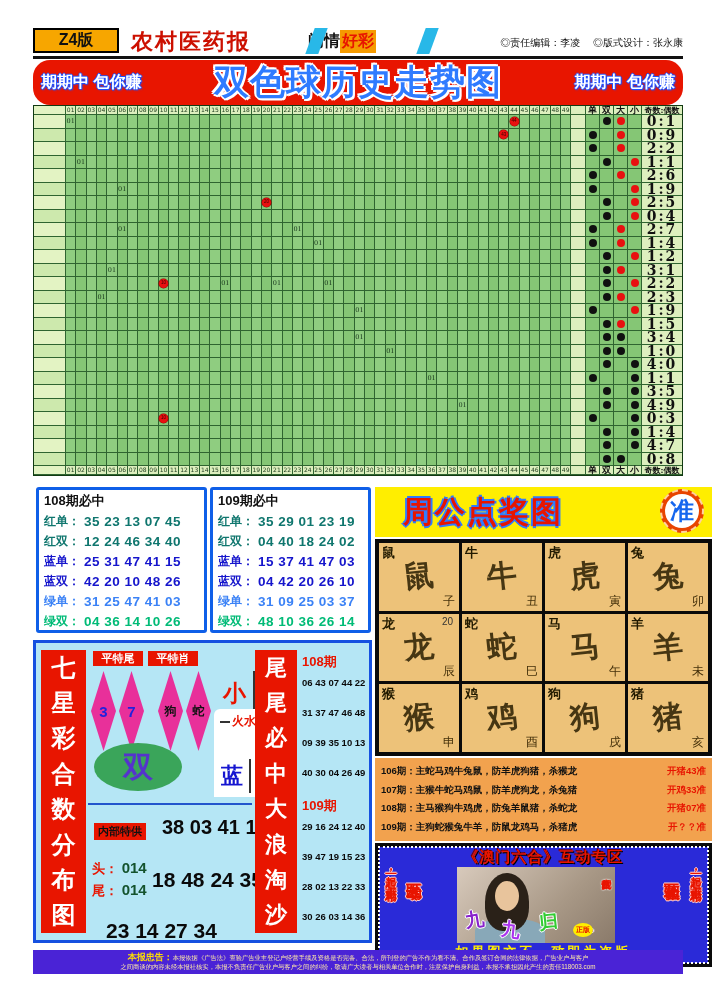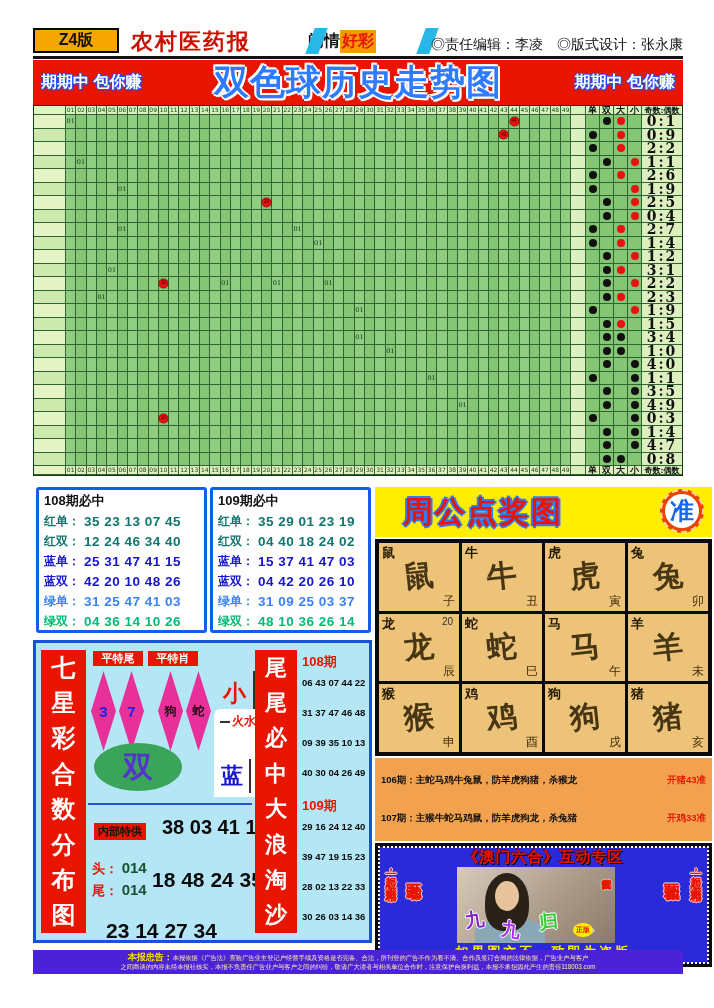--- a/index.html
+++ b/index.html
@@ -16,27 +16,27 @@
          font-weight:bold;font-size:22px;color:#cc1000;letter-spacing:2px;}
   .centerbadge{position:absolute;left:275px;top:1px;width:128px;height:26px;background:#fff;
          display:flex;align-items:center;}
   .centerbadge::before,.centerbadge::after{content:"";position:absolute;top:0;width:13px;height:100%;
          background:#28b8e8;transform:skewX(-20deg);}
   .centerbadge::before{left:2px;}
   .centerbadge::after{right:2px;}
   .badge-a{font-family:"DejaVu Serif",serif;font-weight:bold;font-size:16px;color:#111;}
   .badge-b{font-family:"DejaVu Serif",serif;font-weight:bold;font-size:16px;color:#e81500;
          background:#f59b00;padding:1px 2px;}
-  .credits{position:absolute;right:0;top:9px;font-size:14px;color:#111;white-space:nowrap;}
+  .credits{position:absolute;right:0;top:9px;font-size:10px;color:#111;white-space:nowrap;}
   .credits span{margin-left:10px;}
   #headrule{position:absolute;left:33px;top:56px;width:650px;height:3px;background:#111;}
 
   
   #banner{position:absolute;left:33px;top:60px;width:650px;height:45px;background:#e81500;
-        display:flex;align-items:center;justify-content:space-between;padding:0 8px;box-sizing:border-box;}
+        display:flex;align-items:center;justify-content:space-between;padding:0 8px;box-sizing:border-box;border-radius:17px;}
   .slogan{font-size:16px;font-weight:bold;color:#fff;white-space:nowrap;
         text-shadow:-1px 0 #1e50ff,1px 0 #1e50ff,0 -1px #1e50ff,0 1px #1e50ff,1px 1px 2px #1e50ff;}
   .bigtitle{font-size:35px;font-weight:bold;color:#2f7bff;letter-spacing:1px;white-space:nowrap;
         text-shadow:-2px 0 #fff,2px 0 #fff,0 -2px #fff,0 2px #fff,2px 2px #fff,-2px -2px #fff;}
 
   
   #trend{position:absolute;left:33px;top:105px;width:650px;border:1px solid #123a12;background:#85c675;}
   .trow{display:flex;height:13.5px;}
   .thead-row{height:9px;}
   .lcell{width:32px;flex:none;border-right:1px solid #2f6430;border-bottom:1px solid #2f6430;}
@@ -2155,20 +2155,28 @@
     </div>
   <div id="zg-lines" data-interactable="false">
       <div class="zline" data-interactable="false">
         <span data-interactable="false">106期：主蛇马鸡牛兔鼠，防羊虎狗猪，杀猴龙</span>
         <span class="res" data-interactable="false">开猪43准</span>
       </div>
       <div class="zline" data-interactable="false">
         <span data-interactable="false">107期：主猴牛蛇马鸡鼠，防羊虎狗龙，杀兔猪</span>
         <span class="res" data-interactable="false">开鸡33准</span>
       </div>
+      <div class="zline" data-interactable="false">
+        <span data-interactable="false">108期：主马猴狗牛鸡虎，防兔羊鼠猪，杀蛇龙</span>
+        <span class="res" data-interactable="false">开猪07准</span>
+      </div>
+      <div class="zline" data-interactable="false">
+        <span data-interactable="false">109期：主狗蛇猴兔牛羊，防鼠龙鸡马，杀猪虎</span>
+        <span class="res" data-interactable="false">开？？准</span>
+      </div>
     </div>
 
   <div id="macau" data-interactable="false">
     <div class="m-title" data-interactable="false">《澳门六合》互动专区</div>
     <div class="vtext v-side-l" data-interactable="false">一起看，更精彩！</div>
     <div class="vtext v-inner-l" data-interactable="false">互动专区</div>
     <div class="photo" data-interactable="false">
       <div class="shoulder" data-interactable="false"></div>
       <div class="hair" data-interactable="false"></div>
       <div class="face" data-interactable="false"></div>

